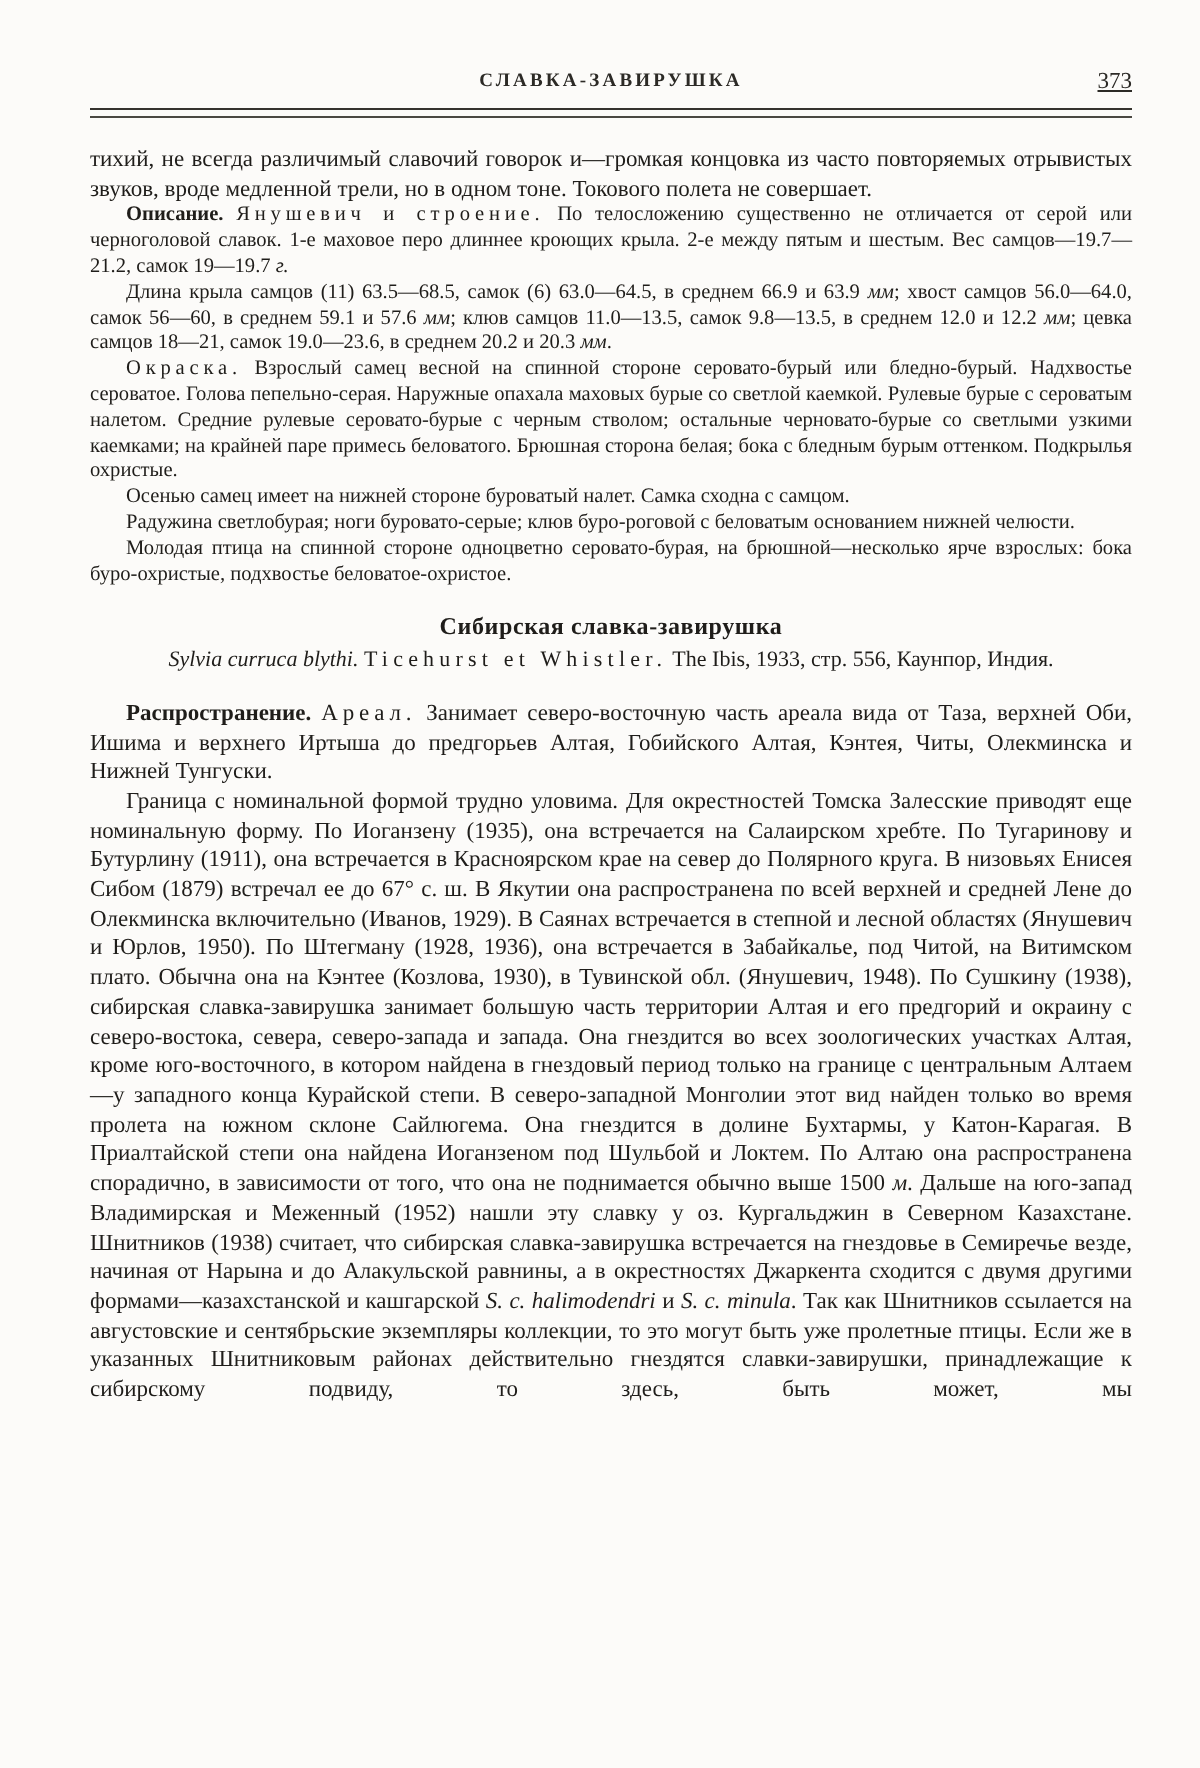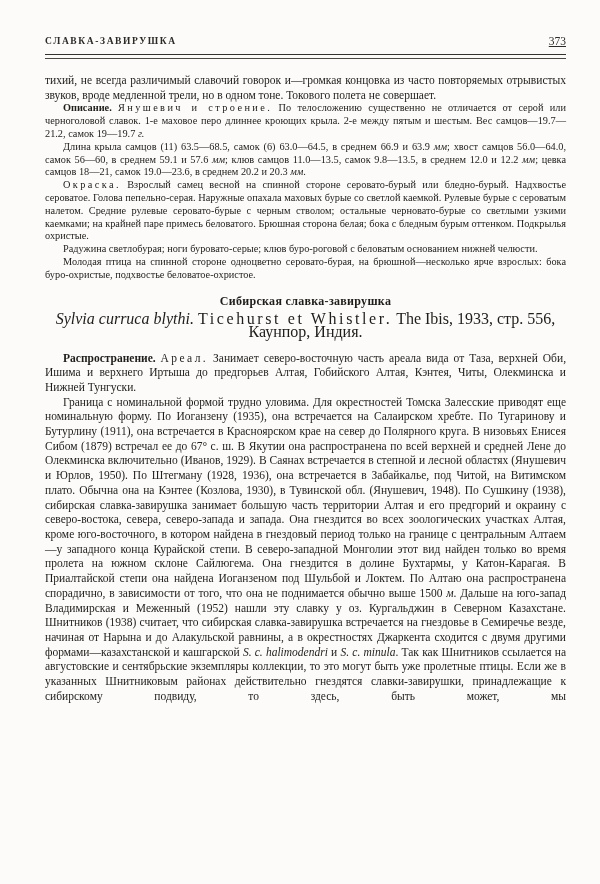--- a/index.html
+++ b/index.html
@@ -20,20 +20,21 @@
   }
   
   .running-head {
     position: relative;
     height: 16px;
     margin-bottom: 2px;
   }
   .running-title {
     position: absolute;
     left: 0; right: 0;
+    text-align: center;
     font-size: 9.5px;
     font-weight: 700;
     letter-spacing: 1.6px;
     color: #2c2a26;
   }
   .page-number {
     position: absolute;
     right: 0;
     top: -1px;
     font-size: 11.5px;
@@ -76,40 +77,41 @@
   .heading-ru .run-bold { letter-spacing: 0.3px; }
   .heading-lat {
     text-align: center;
     font-size: 13px;
     line-height: 17px;
     margin: 0 0 12px 0;
   }
   .heading-lat .run-spaced { letter-spacing: 3px; }
   .citation {
     text-align: center;
-    font-size: 16px;
+    font-size: 11px;
     line-height: 13.5px;
     margin: 0 0 12px 0;
   }
   .citation .run-spaced { letter-spacing: 2.6px; }
 </style>
 </head>
 <body>
 
 <div class="page">
   <div class="running-head">
     <div class="running-title">СЛАВКА-ЗАВИРУШКА</div>
     <div class="page-number">373</div>
   </div>
   <div class="double-rule"></div>
   <div class="content">
       <p class="para size-normal"><span>тихий, не всегда различимый славочий говорок и—громкая концовка из часто повторяемых отрывистых звуков, вроде медленной трели, но в одном тоне. Токового полета не совершает.</span></p>
       <p class="para size-small indent"><span class="run-bold">Описание.</span><span> </span><span class="run-spaced">Янушевич и строение.</span><span> По телосложению существенно не отличается от серой или черноголовой славок. 1-е маховое перо длиннее кроющих крыла. 2-е между пятым и шестым. Вес самцов—19.7—21.2, самок 19—19.7 </span><span class="run-italic">г.</span></p>
       <p class="para size-small indent"><span>Длина крыла самцов (11) 63.5—68.5, самок (6) 63.0—64.5, в среднем 66.9 и 63.9 </span><span class="run-italic">мм</span><span>; хвост самцов 56.0—64.0, самок 56—60, в среднем 59.1 и 57.6 </span><span class="run-italic">мм</span><span>; клюв самцов 11.0—13.5, самок 9.8—13.5, в среднем 12.0 и 12.2 </span><span class="run-italic">мм</span><span>; цевка самцов 18—21, самок 19.0—23.6, в среднем 20.2 и 20.3 </span><span class="run-italic">мм</span><span>.</span></p>
       <p class="para size-small indent"><span class="run-spaced">Окраска.</span><span> Взрослый самец весной на спинной стороне серовато-бурый или бледно-бурый. Надхвостье сероватое. Голова пепельно-серая. Наружные опахала маховых бурые со светлой каемкой. Рулевые бурые с сероватым налетом. Средние рулевые серовато-бурые с черным стволом; остальные черновато-бурые со светлыми узкими каемками; на крайней паре примесь беловатого. Брюшная сторона белая; бока с бледным бурым оттенком. Подкрылья охристые.</span></p>
+      <p class="para size-small indent"><span>Осенью самец имеет на нижней стороне буроватый налет. Самка сходна с самцом.</span></p>
       <p class="para size-small indent"><span>Радужина светлобурая; ноги буровато-серые; клюв буро-роговой с беловатым основанием нижней челюсти.</span></p>
       <p class="para size-small indent"><span>Молодая птица на спинной стороне одноцветно серовато-бурая, на брюшной—несколько ярче взрослых: бока буро-охристые, подхвостье беловатое-охристое.</span></p>
       <p class="heading-ru"><span class="run-bold">Сибирская славка-завирушка</span></p>
       <p class="citation"><span class="run-italic">Sylvia curruca blythi.</span><span> </span><span class="run-spaced">Ticehurst et Whistler.</span><span> The Ibis, 1933, стр. 556, Каунпор, Индия.</span></p>
       <p class="para size-normal indent"><span class="run-bold">Распространение.</span><span> </span><span class="run-spaced">Ареал.</span><span> Занимает северо-восточную часть ареала вида от Таза, верхней Оби, Ишима и верхнего Иртыша до предгорьев Алтая, Гобийского Алтая, Кэнтея, Читы, Олекминска и Нижней Тунгуски.</span></p>
       <p class="para size-normal indent cont"><span>Граница с номинальной формой трудно уловима. Для окрестностей Томска Залесские приводят еще номинальную форму. По Иоганзену (1935), она встречается на Салаирском хребте. По Тугаринову и Бутурлину (1911), она встречается в Красноярском крае на север до Полярного круга. В низовьях Енисея Сибом (1879) встречал ее до 67° с. ш. В Якутии она распространена по всей верхней и средней Лене до Олекминска включительно (Иванов, 1929). В Саянах встречается в степной и лесной областях (Янушевич и Юрлов, 1950). По Штегману (1928, 1936), она встречается в Забайкалье, под Читой, на Витимском плато. Обычна она на Кэнтее (Козлова, 1930), в Тувинской обл. (Янушевич, 1948). По Сушкину (1938), сибирская славка-завирушка занимает большую часть территории Алтая и его предгорий и окраину с северо-востока, севера, северо-запада и запада. Она гнездится во всех зоологических участках Алтая, кроме юго-восточного, в котором найдена в гнездовый период только на границе с центральным Алтаем—у западного конца Курайской степи. В северо-западной Монголии этот вид найден только во время пролета на южном склоне Сайлюгема. Она гнездится в долине Бухтармы, у Катон-Карагая. В Приалтайской степи она найдена Иоганзеном под Шульбой и Локтем. По Алтаю она распространена спорадично, в зависимости от того, что она не поднимается обычно выше 1500 </span><span class="run-italic">м</span><span>. Дальше на юго-запад Владимирская и Меженный (1952) нашли эту славку у оз. Кургальджин в Северном Казахстане. Шнитников (1938) считает, что сибирская славка-завирушка встречается на гнездовье в Семиречье везде, начиная от Нарына и до Алакульской равнины, а в окрестностях Джаркента сходится с двумя другими формами—казахстанской и кашгарской </span><span class="run-italic">S. c. halimodendri</span><span> и </span><span class="run-italic">S. c. minula</span><span>. Так как Шнитников ссылается на августовские и сентябрьские экземпляры коллекции, то это могут быть уже пролетные птицы. Если же в указанных Шнитниковым районах действительно гнездятся славки-завирушки, принадлежащие к сибирскому подвиду, то здесь, быть может, мы</span></p>
     </div>
 </div>
 
 </body></html>

